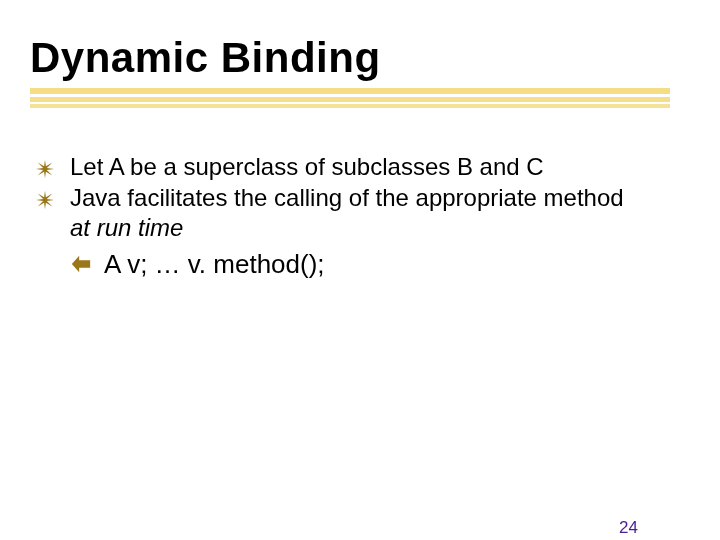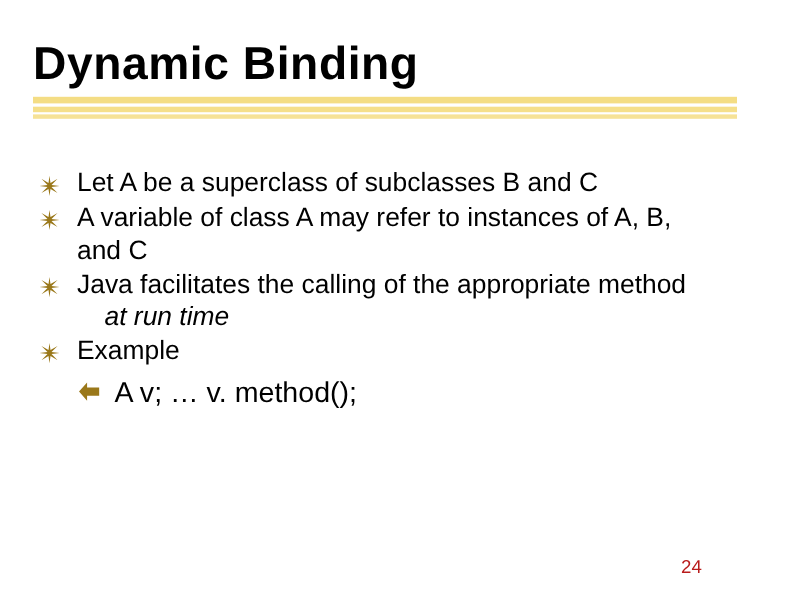--- a/index.html
+++ b/index.html
@@ -30,43 +30,43 @@
     line-height: 1.22;
     color: #000;
     margin-bottom: 2px;
   }
   .bullets > li .bullet-icon {
     position: absolute; left: 0; top: 6px;
     width: 22px; height: 22px;
     color: #9a781a;
   }
   .bullets > li .bullet-icon svg { width: 22px; height: 22px; display: block; }
-  .italic { font-style: italic; margin-left: 25px; }
+  .italic { font-style: italic; }
 
   .sub { list-style: none; margin-top: 6px; }
   .sub > li {
     position: relative;
     padding-left: 74px;
     font-size: 26px;
     line-height: 1.3;
     color: #000;
   }
   .sub > li .sub-icon {
     position: absolute; left: 40px; top: 5px;
     width: 22px; height: 22px;
     color: #9a781a;
   }
   .sub > li .sub-icon svg { width: 22px; height: 22px; display: block; }
 
   .pagenum {
     position: absolute;
     right: 30px;
-    bottom: 14px;
+    bottom: 2px;
     font-size: 17px;
-    color: #b91c1c;
+    color: #4c1d95;
   }
 </style>
 </head>
 <body>
 
 <div class="slide">
 
   <div class="title">Dynamic Binding</div>
 
   <div class="underline-wrap">
@@ -87,41 +87,21 @@
       <span>Let A be a superclass of subclasses B and C</span><span class="italic"></span><span></span>
     </li>
     <li>
       <span class="bullet-icon">
         <svg viewBox="0 0 24 24">
             <g fill="currentColor">
               <polygon points="12,2 13,9 20,5 14,11 22,12 14,13 20,19 13,15 12,22 11,15 4,19 10,13 2,12 10,11 4,5 11,9"></polygon>
             </g>
           </svg>
       </span>
-      <span>A variable of class A may refer to instances of A, B, and C</span><span class="italic"></span><span></span>
-    </li>
-    <li>
-      <span class="bullet-icon">
-        <svg viewBox="0 0 24 24">
-            <g fill="currentColor">
-              <polygon points="12,2 13,9 20,5 14,11 22,12 14,13 20,19 13,15 12,22 11,15 4,19 10,13 2,12 10,11 4,5 11,9"></polygon>
-            </g>
-          </svg>
-      </span>
       <span>Java facilitates the calling of the appropriate method </span><span class="italic">at run time</span><span></span>
-    </li>
-    <li>
-      <span class="bullet-icon">
-        <svg viewBox="0 0 24 24">
-            <g fill="currentColor">
-              <polygon points="12,2 13,9 20,5 14,11 22,12 14,13 20,19 13,15 12,22 11,15 4,19 10,13 2,12 10,11 4,5 11,9"></polygon>
-            </g>
-          </svg>
-      </span>
-      <span>Example</span><span class="italic"></span><span></span>
     </li>
   </ul>
 
   <ul class="sub">
     <li>
       <span class="sub-icon">
         <svg viewBox="0 0 24 24">
             <g fill="currentColor">
               <polygon points="22,8 10,8 10,3 2,12 10,21 10,16 22,16"></polygon>
             </g>

